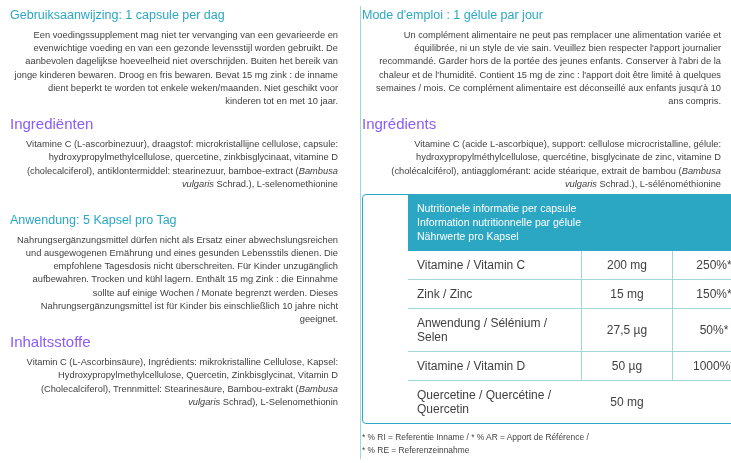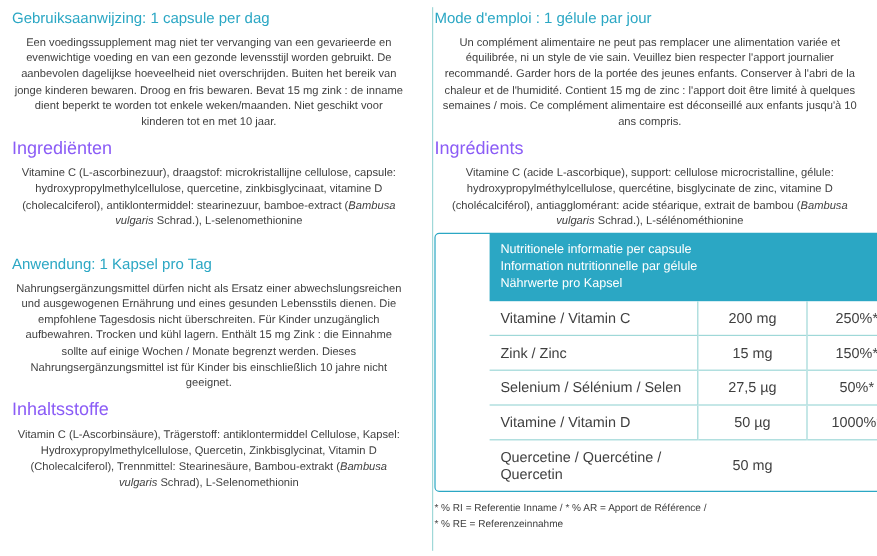--- a/index.html
+++ b/index.html
@@ -55,21 +55,21 @@
     font-size: 15px;
     font-weight: normal;
     color: #8b5cf6;
     line-height: 1.2;
   }
   p.body {
     margin: 0 0 2px 0;
     font-size: 9.3px;
     line-height: 1.42;
     color: #3f3f3f;
-    text-align: center;
+    text-align: right;
   }
   .gap-lg { height: 20px; }
   em { font-style: italic; }
 
   
   .nutri {
     margin-top: 3px;
     border: 1px solid #2ba7c4;
     border-radius: 4px;
     overflow: hidden;
@@ -129,25 +129,25 @@
   <div class="col col-left">
 
     <h2 class="head">Gebruiksaanwijzing: 1 capsule per dag</h2>
     <p class="body">Een voedingssupplement mag niet ter vervanging van een gevarieerde en evenwichtige voeding en van een gezonde levensstijl worden gebruikt. De aanbevolen dagelijkse hoeveelheid niet overschrijden. Buiten het bereik van jonge kinderen bewaren. Droog en fris bewaren. Bevat 15 mg zink : de inname dient beperkt te worden tot enkele weken/maanden. Niet geschikt voor kinderen tot en met 10 jaar.</p>
 
     <h2 class="head-big">Ingrediënten</h2>
     <p class="body"><span>Vitamine C (L-ascorbinezuur), draagstof: microkristallijne cellulose, capsule: hydroxypropylmethylcellulose, quercetine, zinkbisglycinaat, vitamine D (cholecalciferol), antiklontermiddel: stearinezuur, bamboe-extract (</span><em>Bambusa vulgaris</em><span> Schrad.), L-selenomethionine</span></p>
 
     <div class="gap-lg"></div>
 
-    <h2 class="head">Anwendung: 1 Kapsel pro Tag</h2>
+    <h2 class="head">Anwendung: 5 Kapsel pro Tag</h2>
     <p class="body">Nahrungsergänzungsmittel dürfen nicht als Ersatz einer abwechslungsreichen und ausgewogenen Ernährung und eines gesunden Lebensstils dienen. Die empfohlene Tagesdosis nicht überschreiten. Für  Kinder unzugänglich aufbewahren. Trocken und kühl  lagern. Enthält 15 mg Zink : die Einnahme  sollte auf einige Wochen / Monate begrenzt werden. Dieses Nahrungsergänzungsmittel ist für Kinder bis einschließlich 10 jahre nicht geeignet.</p>
 
     <h2 class="head-big">Inhaltsstoffe</h2>
-    <p class="body"><span>Vitamin C (L-Ascorbinsäure), Trägerstoff: antiklontermiddel Cellulose, Kapsel: Hydroxypropylmethylcellulose, Quercetin, Zinkbisglycinat, Vitamin D (Cholecalciferol), Trennmittel: Stearinesäure, Bambou-extrakt (</span><em>Bambusa vulgaris</em><span> Schrad), L-Selenomethionin</span></p>
+    <p class="body"><span>Vitamin C (L-Ascorbinsäure), Ingrédients: mikrokristalline Cellulose, Kapsel: Hydroxypropylmethylcellulose, Quercetin, Zinkbisglycinat, Vitamin D (Cholecalciferol), Trennmittel: Stearinesäure, Bambou-extrakt (</span><em>Bambusa vulgaris</em><span> Schrad), L-Selenomethionin</span></p>
 
   </div>
 
   <div class="col col-right">
 
     <h2 class="head">Mode d'emploi : 1 gélule par jour</h2>
     <p class="body">Un complément alimentaire ne peut pas remplacer une alimentation variée et équilibrée, ni un style de vie sain. Veuillez bien respecter l'apport journalier recommandé. Garder hors de la portée des jeunes enfants. Conserver à l'abri de la chaleur et de l'humidité. Contient 15 mg de zinc : l'apport doit être limité à quelques semaines / mois. Ce complément alimentaire est déconseillé aux enfants jusqu'à 10 ans compris.</p>
 
     <h2 class="head-big">Ingrédients</h2>
     <p class="body"><span>Vitamine C (acide L-ascorbique), support: cellulose microcristalline, gélule: hydroxypropylméthylcellulose, quercétine, bisglycinate de zinc, vitamine D (cholécalciférol), antiagglomérant: acide stéarique, extrait de bambou (</span><em>Bambusa vulgaris</em><span> Schrad.), L-sélénométhionine</span></p>
@@ -164,21 +164,21 @@
             <td class="c-name">Vitamine / Vitamin C</td>
             <td class="c-amt">200 mg</td>
             <td class="c-ri">250%*</td>
           </tr>
           <tr>
             <td class="c-name">Zink / Zinc</td>
             <td class="c-amt">15 mg</td>
             <td class="c-ri">150%*</td>
           </tr>
           <tr>
-            <td class="c-name">Selenium / Sélénium / Selen</td>
+            <td class="c-name">Anwendung / Sélénium / Selen</td>
             <td class="c-amt">27,5 µg</td>
             <td class="c-ri">50%*</td>
           </tr>
           <tr>
             <td class="c-name">Vitamine / Vitamin D</td>
             <td class="c-amt">50 µg</td>
             <td class="c-ri">1000%*</td>
           </tr>
           <tr>
             <td class="c-name">Quercetine / Quercétine / Quercetin</td>

